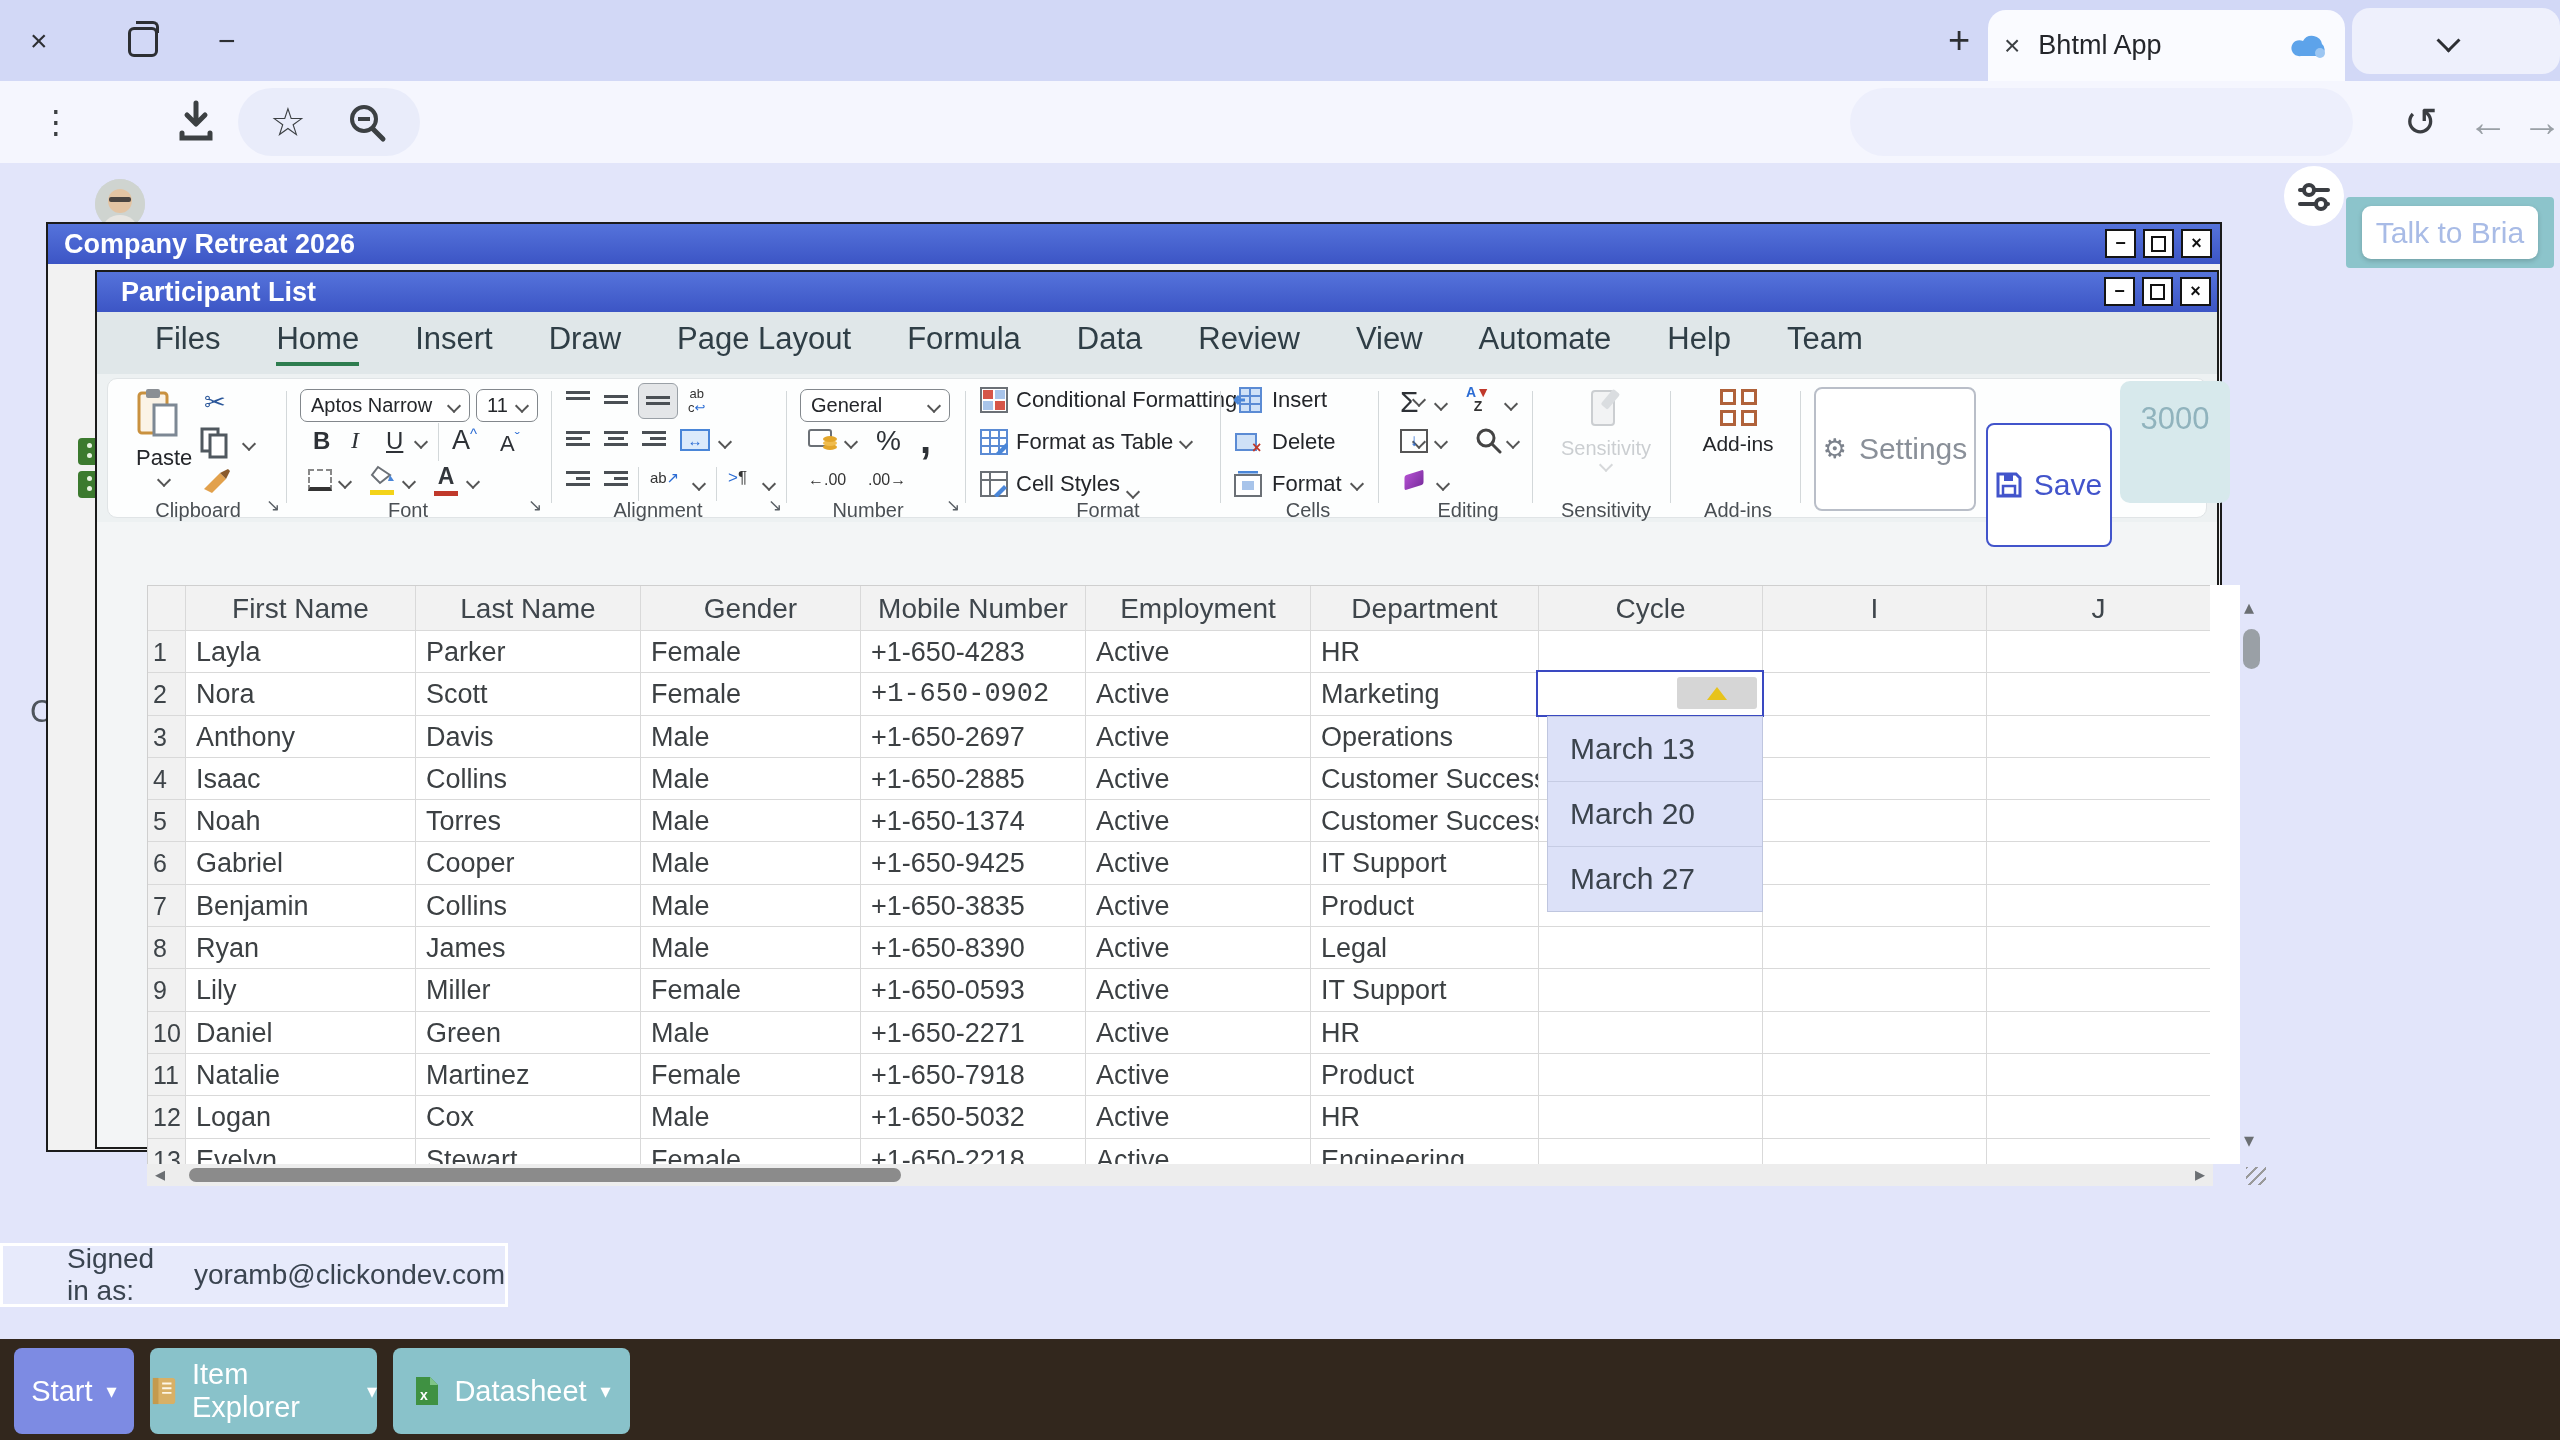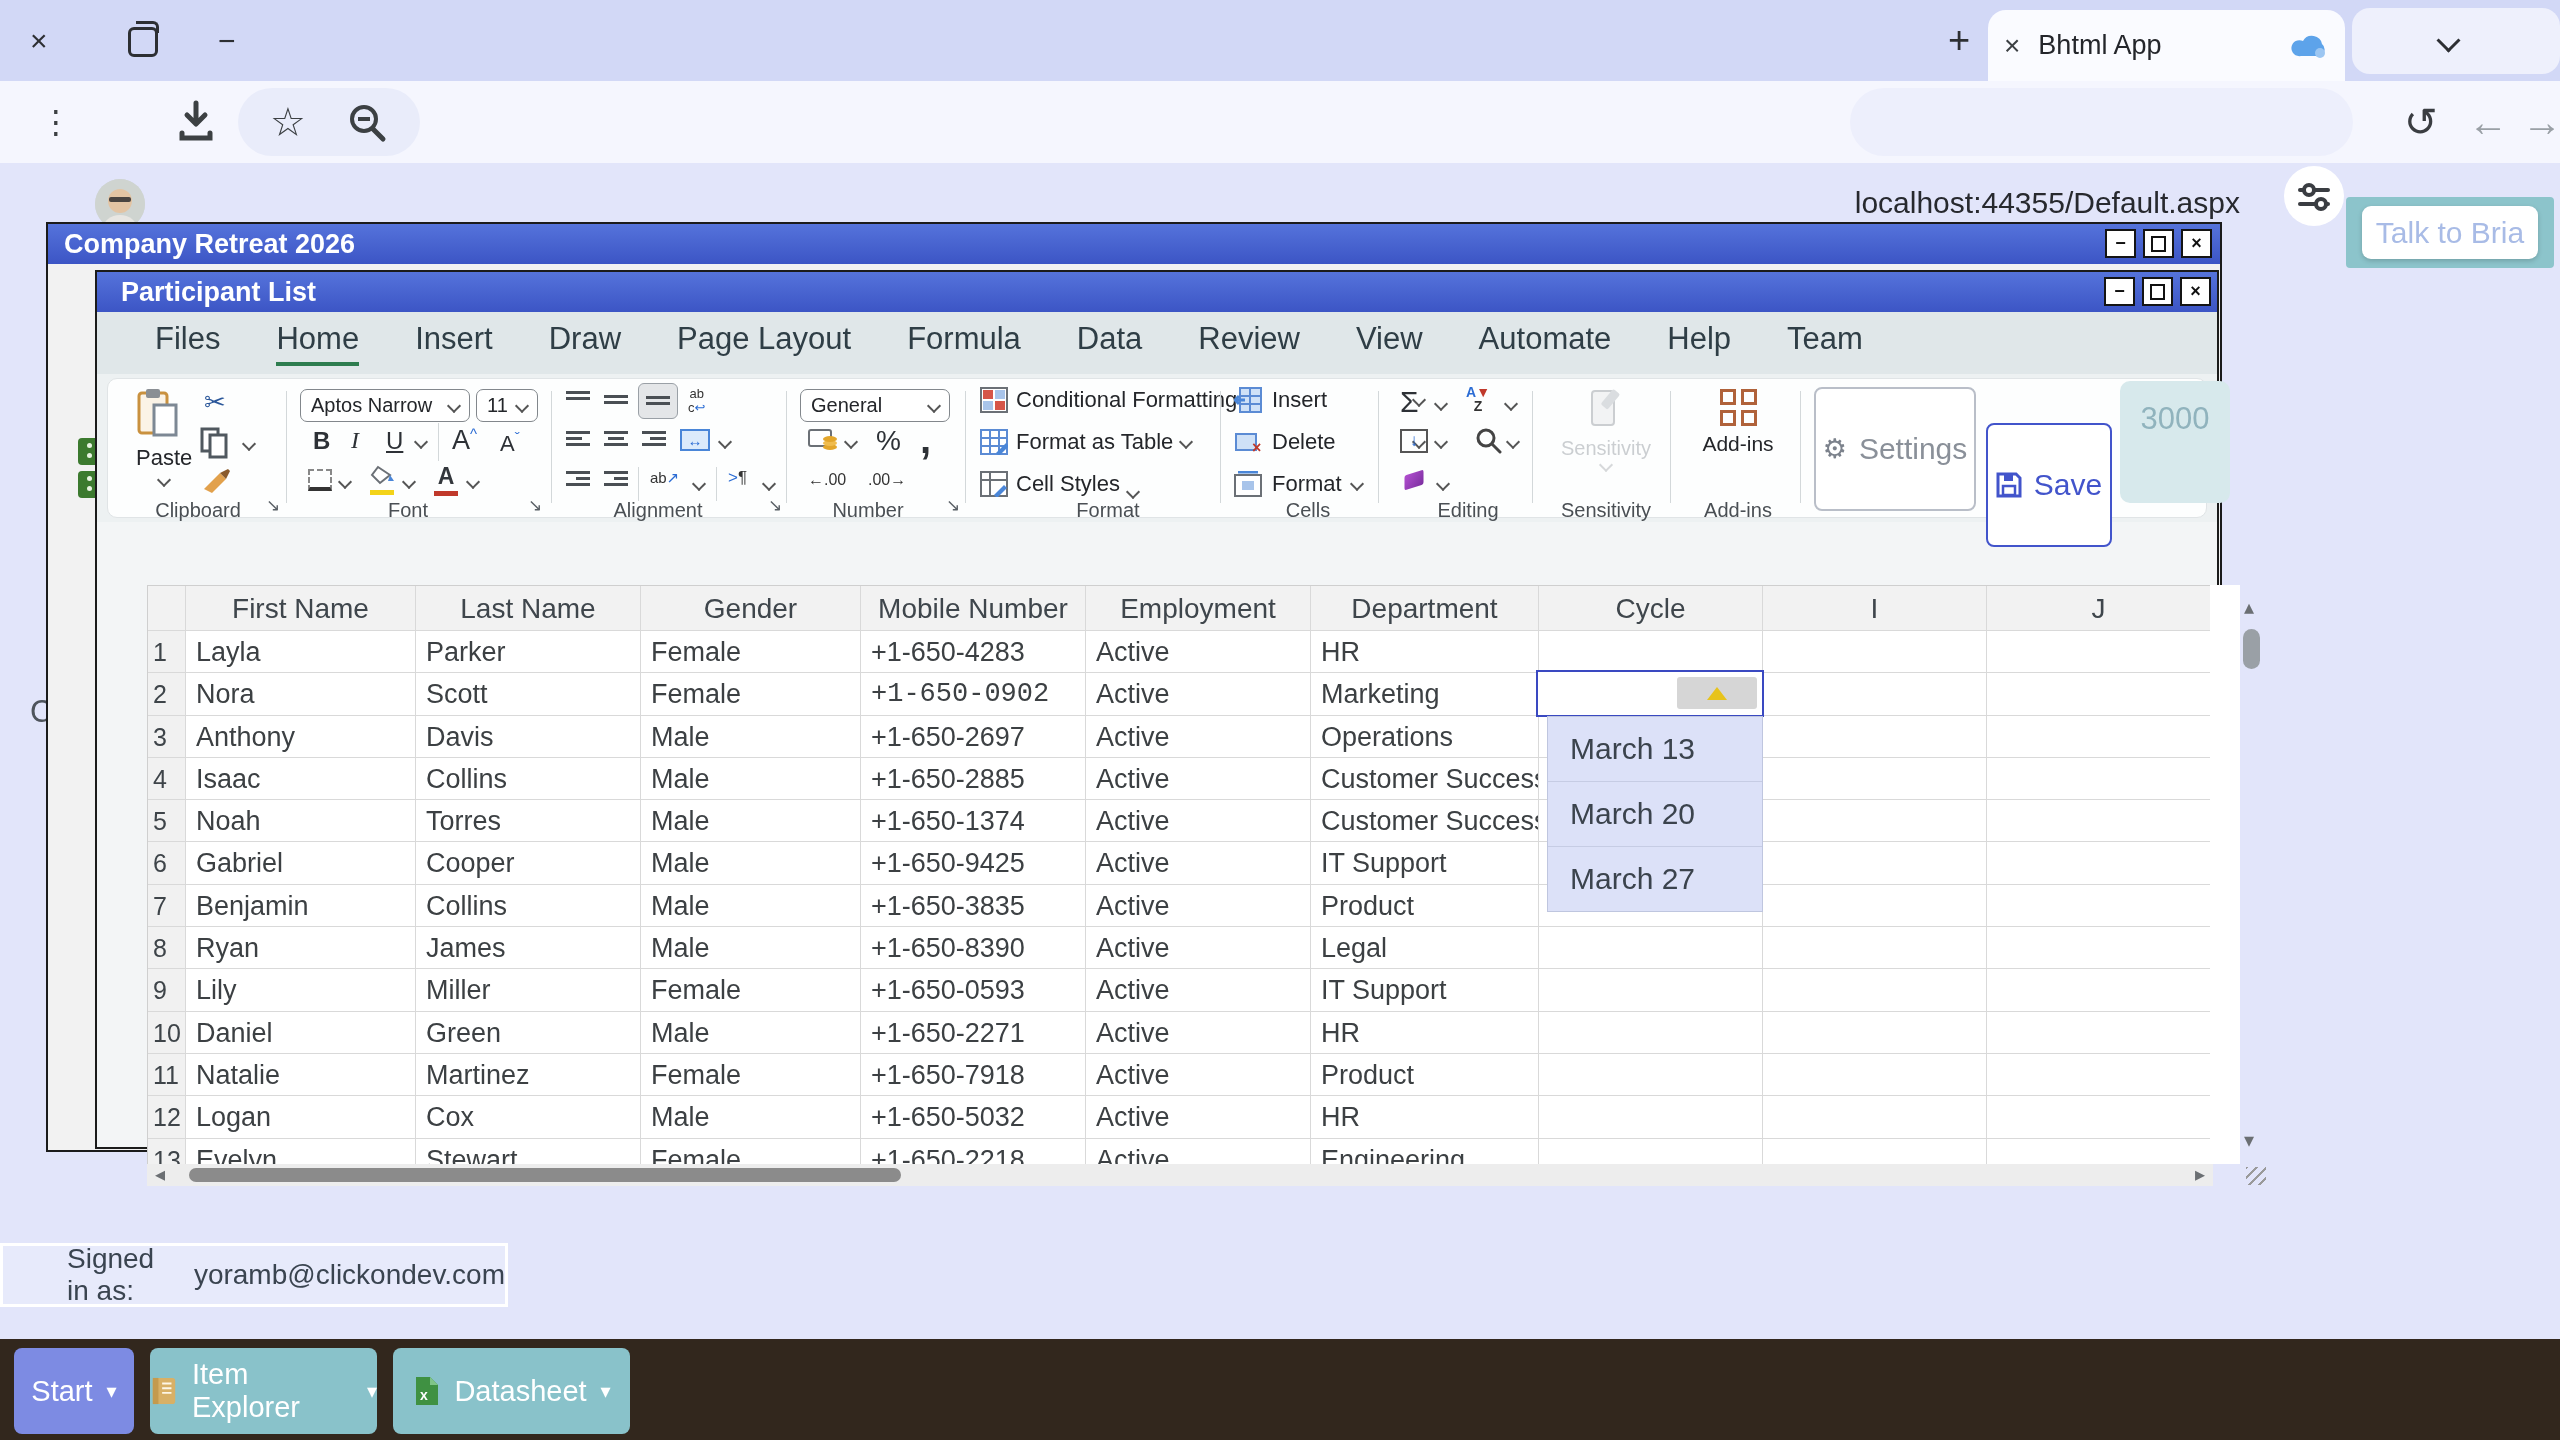--- a/index.html
+++ b/index.html
@@ -151,21 +151,20 @@
       <span class="abs tb-ico" style="left:32px;top:-7px;font-size:40px;line-height:82px;">☆</span>
       <span class="abs" style="left:108px;top:14px;">
         <svg width="42" height="42" viewBox="0 0 42 42">
           <circle cx="18" cy="17" r="12" stroke="#3c4043" stroke-width="4" fill="none"></circle>
           <line x1="12" y1="17" x2="24" y2="17" stroke="#3c4043" stroke-width="4"></line>
           <line x1="27" y1="27" x2="37" y2="37" stroke="#3c4043" stroke-width="5" stroke-linecap="round"></line>
         </svg>
       </span>
     </div>
     <div class="abs urlpill"></div>
-    <div class="abs urltext">localhost:44355/Default.aspx</div>
     <div class="abs slider-circle">
       <svg width="60" height="60" viewBox="0 0 60 60">
         <line x1="16" y1="24" x2="44" y2="24" stroke="#3a3d42" stroke-width="4" stroke-linecap="round"></line>
         <circle cx="25" cy="24" r="5" fill="#fff" stroke="#3a3d42" stroke-width="4"></circle>
         <line x1="16" y1="38" x2="44" y2="38" stroke="#3a3d42" stroke-width="4" stroke-linecap="round"></line>
         <circle cx="37" cy="38" r="5" fill="#fff" stroke="#3a3d42" stroke-width="4"></circle>
       </svg>
     </div>
     <div class="abs tb-ico" style="left:2404px;top:0;font-size:40px;color:#3a3d42;">↺</div>
     <div class="abs tb-ico" style="left:2468px;top:0;font-size:40px;color:#9aa0a6;">←</div>

